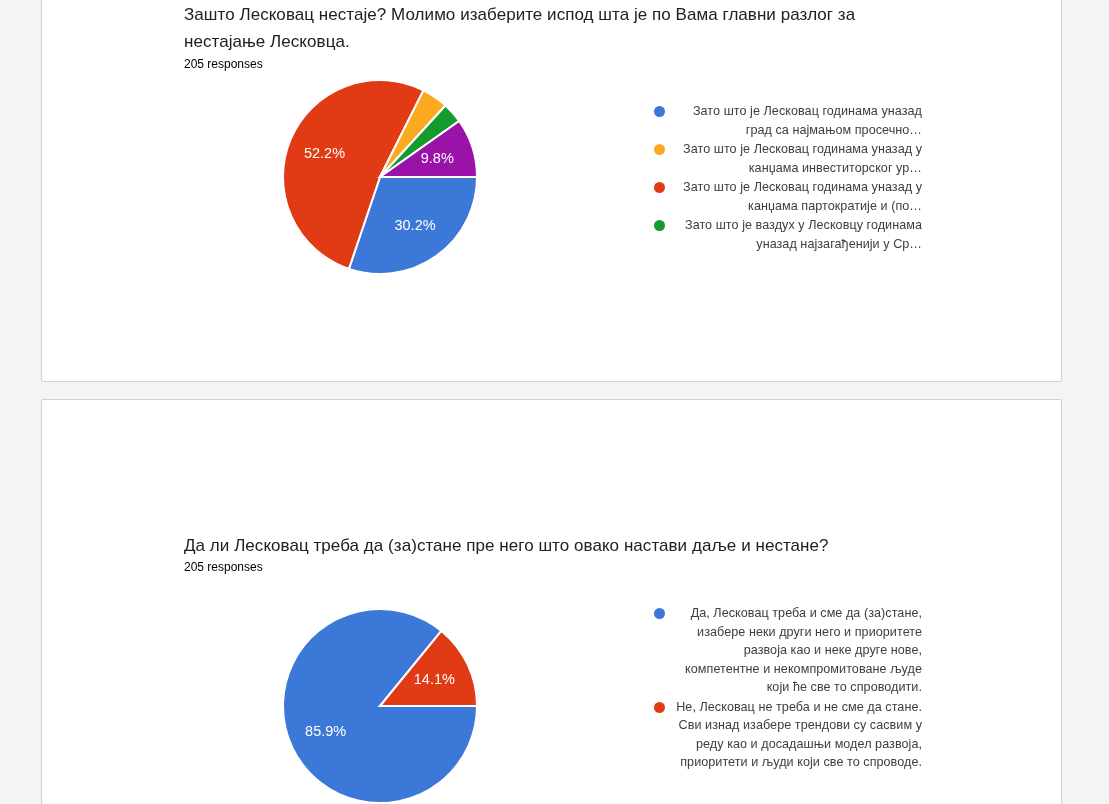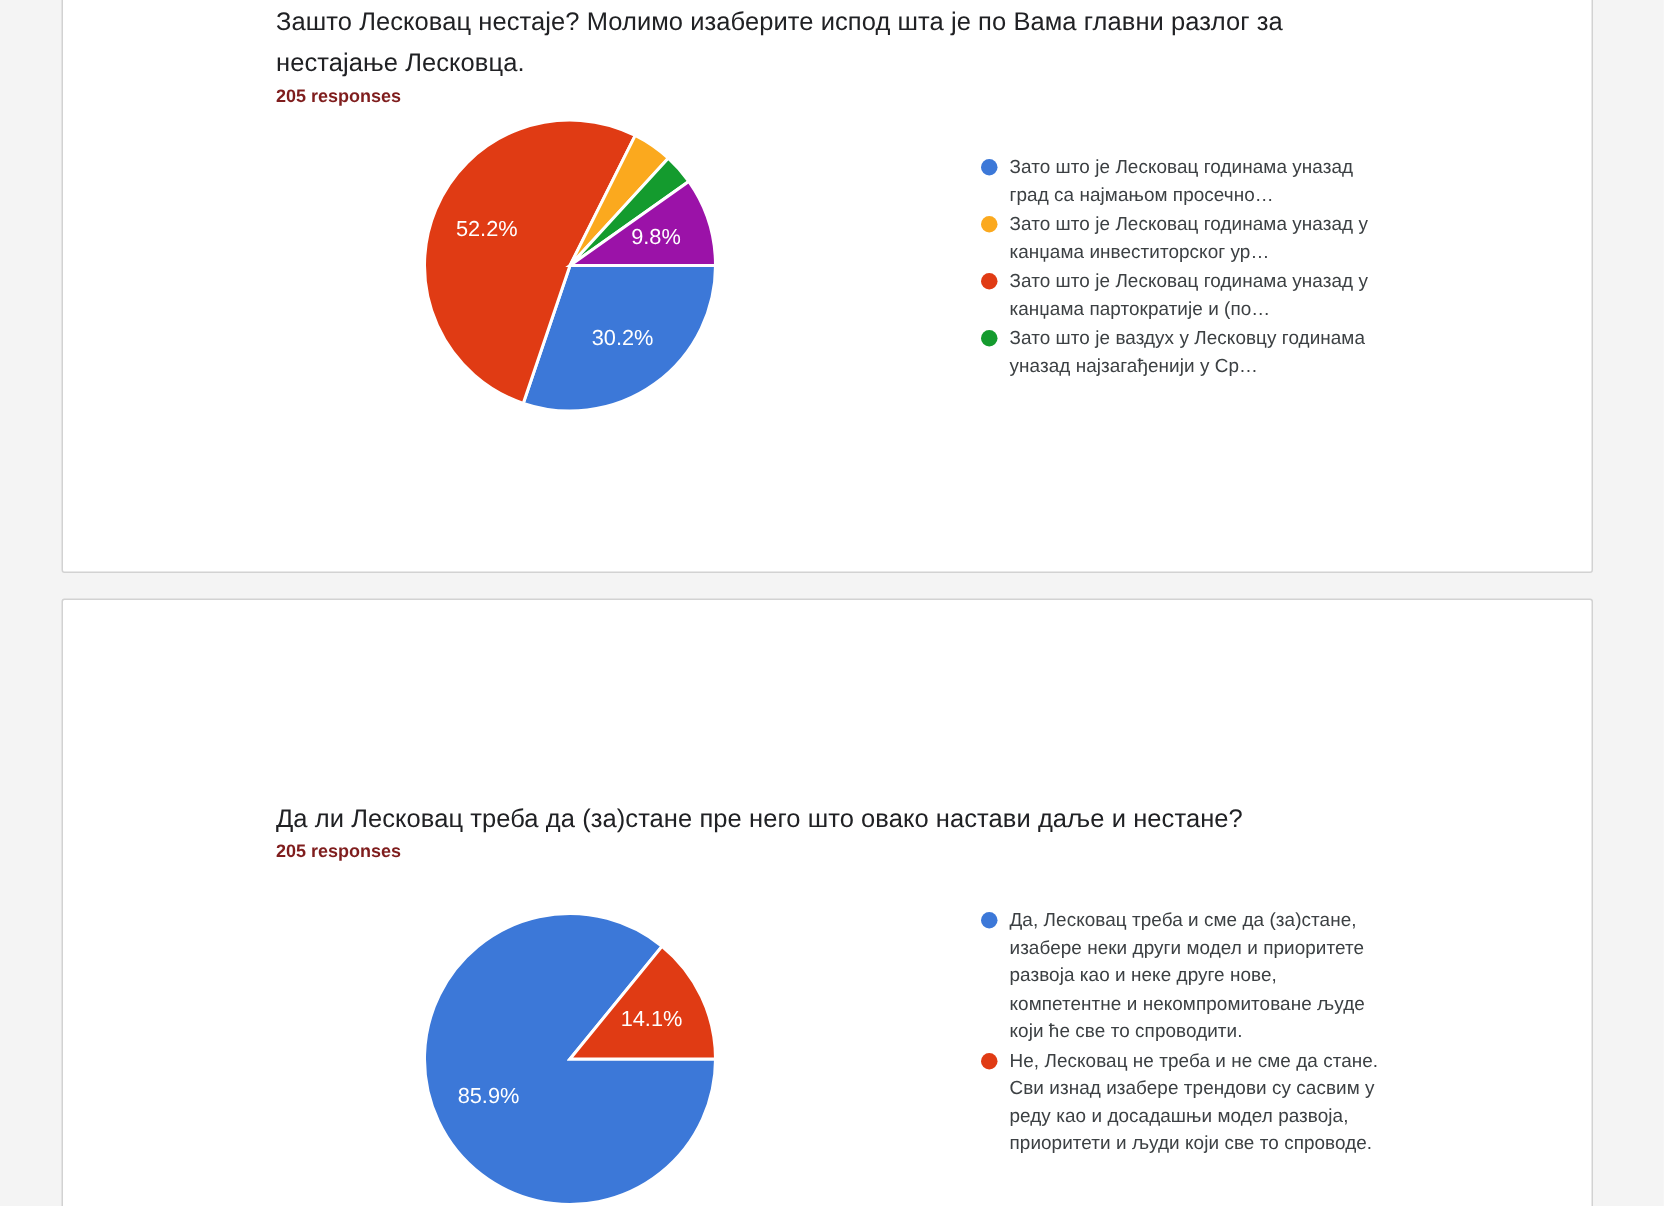--- a/index.html
+++ b/index.html
@@ -39,39 +39,39 @@
     line-height: 27px;
     color: #202124;
     font-weight: 400;
     letter-spacing: 0.05px;
   }
   .q-sub {
     position: absolute;
     left: 142px;
     font-size: 12px;
     line-height: 16px;
-    color: #7f1d1d;
-    font-weight: bold;
+    color: #000000;
   }
   .pie-wrap { position: absolute; }
   .pie-wrap svg { display: block; overflow: visible; }
   .slice-label {
     font-family: "Liberation Sans", "DejaVu Sans", sans-serif;
     font-size: 14.5px;
     fill: #ffffff;
     text-anchor: middle;
     dominant-baseline: middle;
   }
 
   
   .legend { position: absolute; width: 268px; }
   .legend-item {
     display: flex;
     align-items: flex-start;
     margin-bottom: 1px;
+    text-align: right;
   }
   .legend-dot {
     flex: 0 0 auto;
     width: 11px; height: 11px;
     border-radius: 50%;
     margin-top: 4px;
     margin-right: 8px;
   }
   .legend-text {
     font-size: 12.6px;
@@ -140,21 +140,21 @@
             <path d="M 100 100 L 197 100 A 97 97 0 1 1 161.35930570557306 24.87320316072281 Z" fill="#3C78D8" stroke="#ffffff" stroke-width="2"></path>
             <text x="45.66441423899728" y="125.77719379623622" class="slice-label">85.9%</text>
             <path d="M 100 100 L 161.35930570557306 24.87320316072281 A 97 97 0 0 1 197 99.99999999999997 Z" fill="#E03B14" stroke="#ffffff" stroke-width="2"></path>
             <text x="154.33558576100273" y="74.22280620376382" class="slice-label">14.1%</text>
           </svg>
       </div>
 
       <div class="legend" id="legend-2" style="left:612px; top:204px;">
           <div class="legend-item">
             <span class="legend-dot" style="background: rgb(60, 120, 216);"></span>
-            <span class="legend-text">Да, Лесковац треба и сме да (за)стане, изабере неки други модел и приоритете развоја као и неке друге нове, компетентне и некомпромитоване људе који ће све то спроводити.</span>
+            <span class="legend-text">Да, Лесковац треба и сме да (за)стане, изабере неки други него и приоритете развоја као и неке друге нове, компетентне и некомпромитоване људе који ће све то спроводити.</span>
           </div>
           <div class="legend-item">
             <span class="legend-dot" style="background: rgb(224, 59, 20);"></span>
             <span class="legend-text">Не, Лесковац не треба и не сме да стане. Сви изнад изабере трендови су сасвим у реду као и досадашњи модел развоја, приоритети и људи који све то спроводе.</span>
           </div>
         </div>
 
     </div>
   </div>
 

